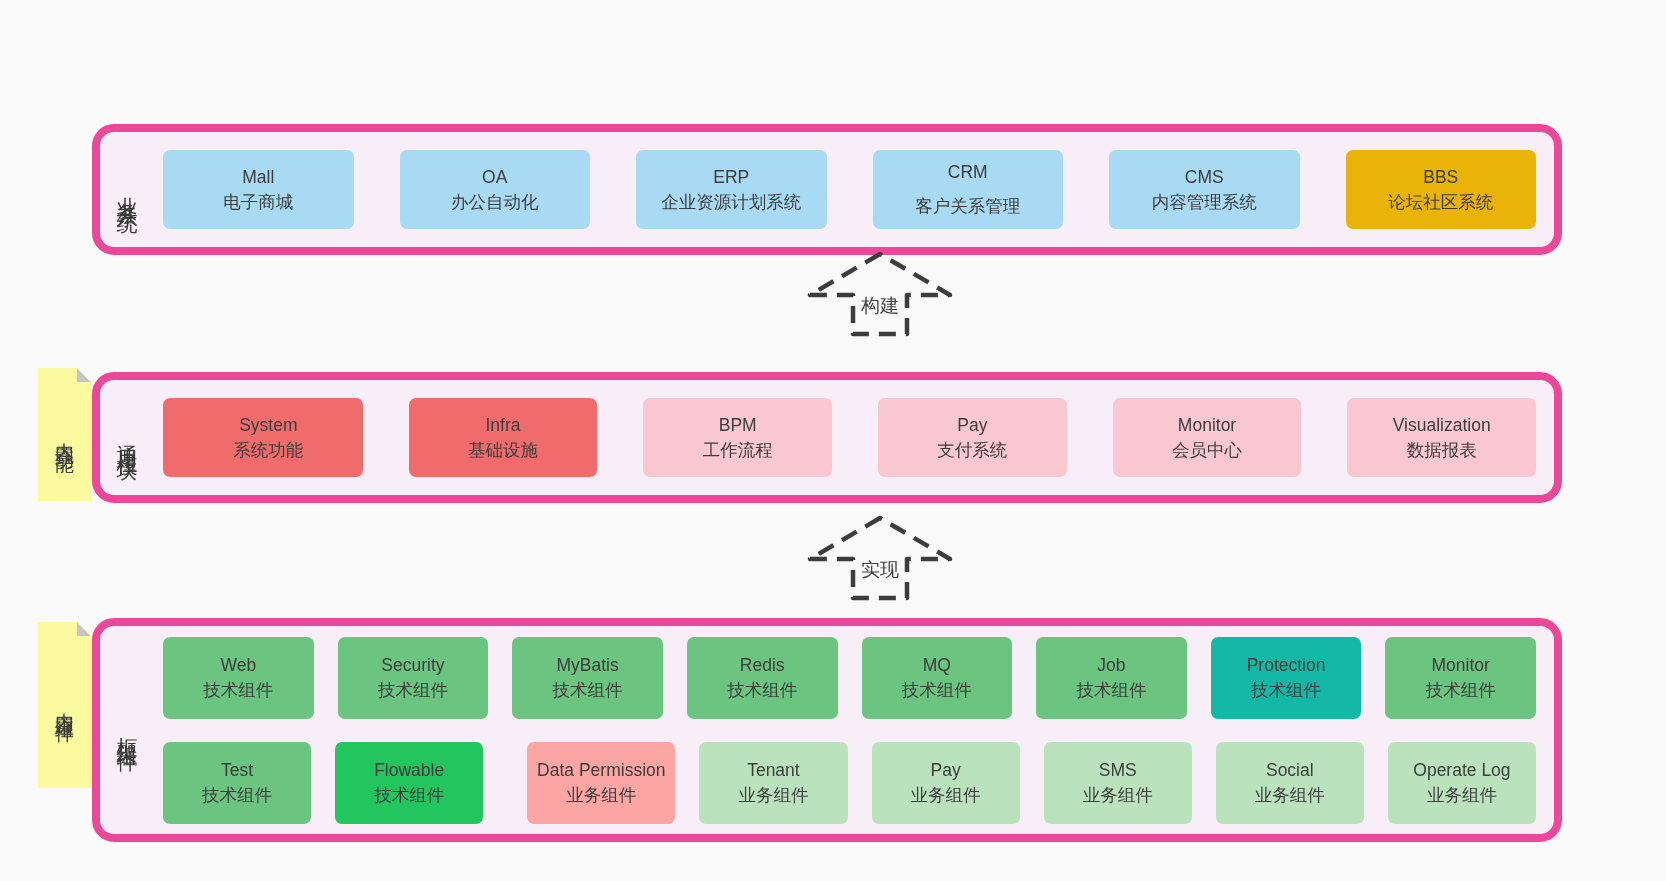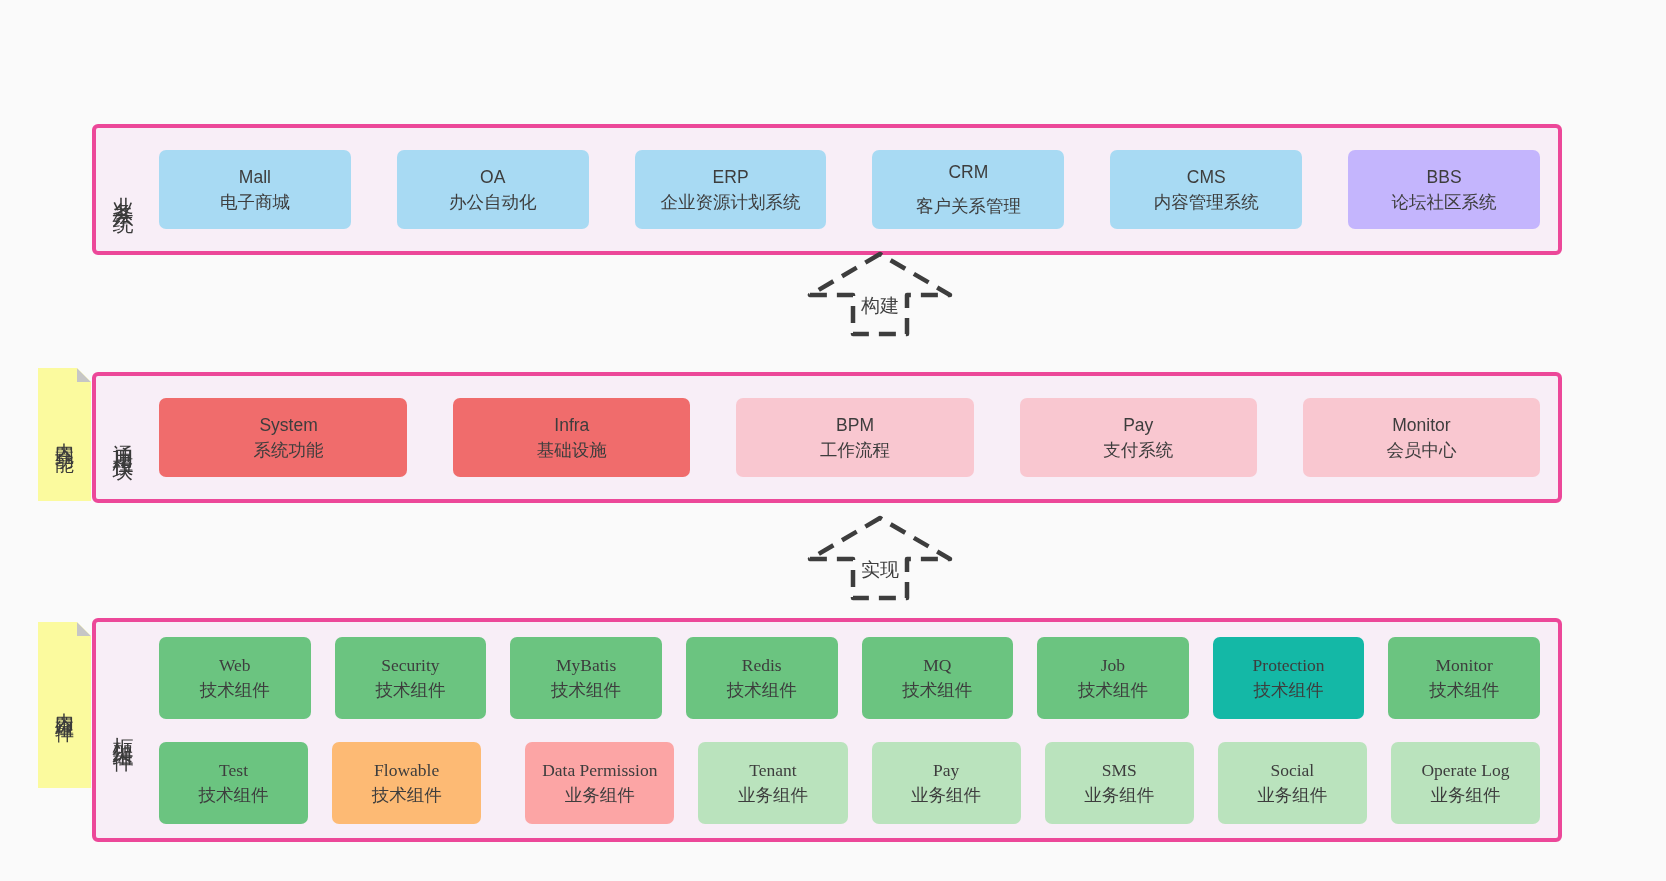--- a/index.html
+++ b/index.html
@@ -4,38 +4,38 @@
 <style>
   html,body{margin:0;padding:0;}
   body{
     width:1666px;height:881px;position:relative;overflow:hidden;
     background:#fafafa;
     font-family:"Liberation Sans","DejaVu Sans",sans-serif;
     color:#3d3d3d;
   }
   .band{
     position:absolute;left:92px;width:1470px;box-sizing:border-box;
-    background:#f8eef7;border:4px solid #ec4899;border-radius:6px;
+    background:#f8eef7;border:8px solid #ec4899;border-radius:22px;
     display:flex;align-items:stretch;
   }
   #band-business{top:124px;height:131px;}
   #band-modules{top:372px;height:131px;}
   #band-components{top:618px;height:224px;}
   .band-label{
     width:32px;margin-left:11px;flex:0 0 auto;
     display:flex;align-items:center;justify-content:center;
     writing-mode:vertical-rl;text-orientation:upright;
     font-size:21px;letter-spacing:5px;color:#3a3a3a;
   }
   .band-rows{
     flex:1;display:flex;flex-direction:column;justify-content:center;
     gap:23px;margin:0 18px 0 20px;
   }
   .band-row{display:flex;gap:46px;}
-  .band-row.cols8{gap:24px;font-family:Liberation Serif, serif;}
+  .band-row.cols8{gap:24px;}
   .node{
     flex:1;height:79px;border-radius:7px;
     display:flex;flex-direction:column;align-items:center;justify-content:center;
     text-align:center;font-size:17.5px;line-height:1.42;color:#3d3d3d;
   }
   .cols8 .node{height:82px;}
   .sticky{
     position:absolute;left:38px;width:53px;box-sizing:border-box;
     background:#fbfa9e;
     clip-path:polygon(0 0, calc(100% - 14px) 0, 100% 14px, 100% 100%, 0 100%);
@@ -80,21 +80,21 @@
           <div>企业资源计划系统</div>
         </div>
         <div class="node" style="background: rgb(168, 218, 243); gap: 9px;">
           <div>CRM</div>
           <div>客户关系管理</div>
         </div>
         <div class="node" style="background: rgb(168, 218, 243);">
           <div>CMS</div>
           <div>内容管理系统</div>
         </div>
-        <div class="node" style="background: #c4b5fd;">
+        <div class="node" style="background: #eab308;">
           <div>BBS</div>
           <div>论坛社区系统</div>
         </div>
       </div>
     </div>
 </div>
 
 <div class="arrow" id="arrow-build">
   <svg width="160" height="88" viewBox="0 0 160 88">
     <path d="M80,4 L10,45 L53,45 L53,84 L107,84 L107,45 L150,45 Z" fill="none" stroke="#3d3d3d" stroke-width="4.5" stroke-dasharray="17 10" stroke-linejoin="round"></path>
@@ -123,20 +123,24 @@
           <div>工作流程</div>
         </div>
         <div class="node" style="background: rgb(249, 199, 208);">
           <div>Pay</div>
           <div>支付系统</div>
         </div>
         <div class="node" style="background: rgb(249, 199, 208);">
           <div>Monitor</div>
           <div>会员中心</div>
         </div>
+        <div class="node" style="background: rgb(249, 199, 208);">
+          <div>Visualization</div>
+          <div>数据报表</div>
+        </div>
       </div>
     </div>
 </div>
 
 <div class="arrow" id="arrow-implement">
   <svg width="160" height="88" viewBox="0 0 160 88">
     <path d="M80,4 L10,45 L53,45 L53,84 L107,84 L107,45 L150,45 Z" fill="none" stroke="#3d3d3d" stroke-width="4.5" stroke-dasharray="17 10" stroke-linejoin="round"></path>
   </svg>
   <span class="arrow-label">实现</span>
 </div>
@@ -180,21 +184,21 @@
         <div class="node" style="background: rgb(107, 196, 128);">
           <div>Monitor</div>
           <div>技术组件</div>
         </div>
       </div>
       <div class="band-row cols8">
         <div class="node" style="background: rgb(107, 196, 128);">
           <div>Test</div>
           <div>技术组件</div>
         </div>
-        <div class="node" style="background: #fdba74; text-align: center;">
+        <div class="node" style="background: #22c55e; text-align: center;">
           <div>Flowable</div>
           <div>技术组件</div>
         </div>
         <div class="node" style="background: #fca5a5; margin-left: 20px;">
           <div>Data Permission</div>
           <div>业务组件</div>
         </div>
         <div class="node" style="background: rgb(186, 227, 189);">
           <div>Tenant</div>
           <div>业务组件</div>

